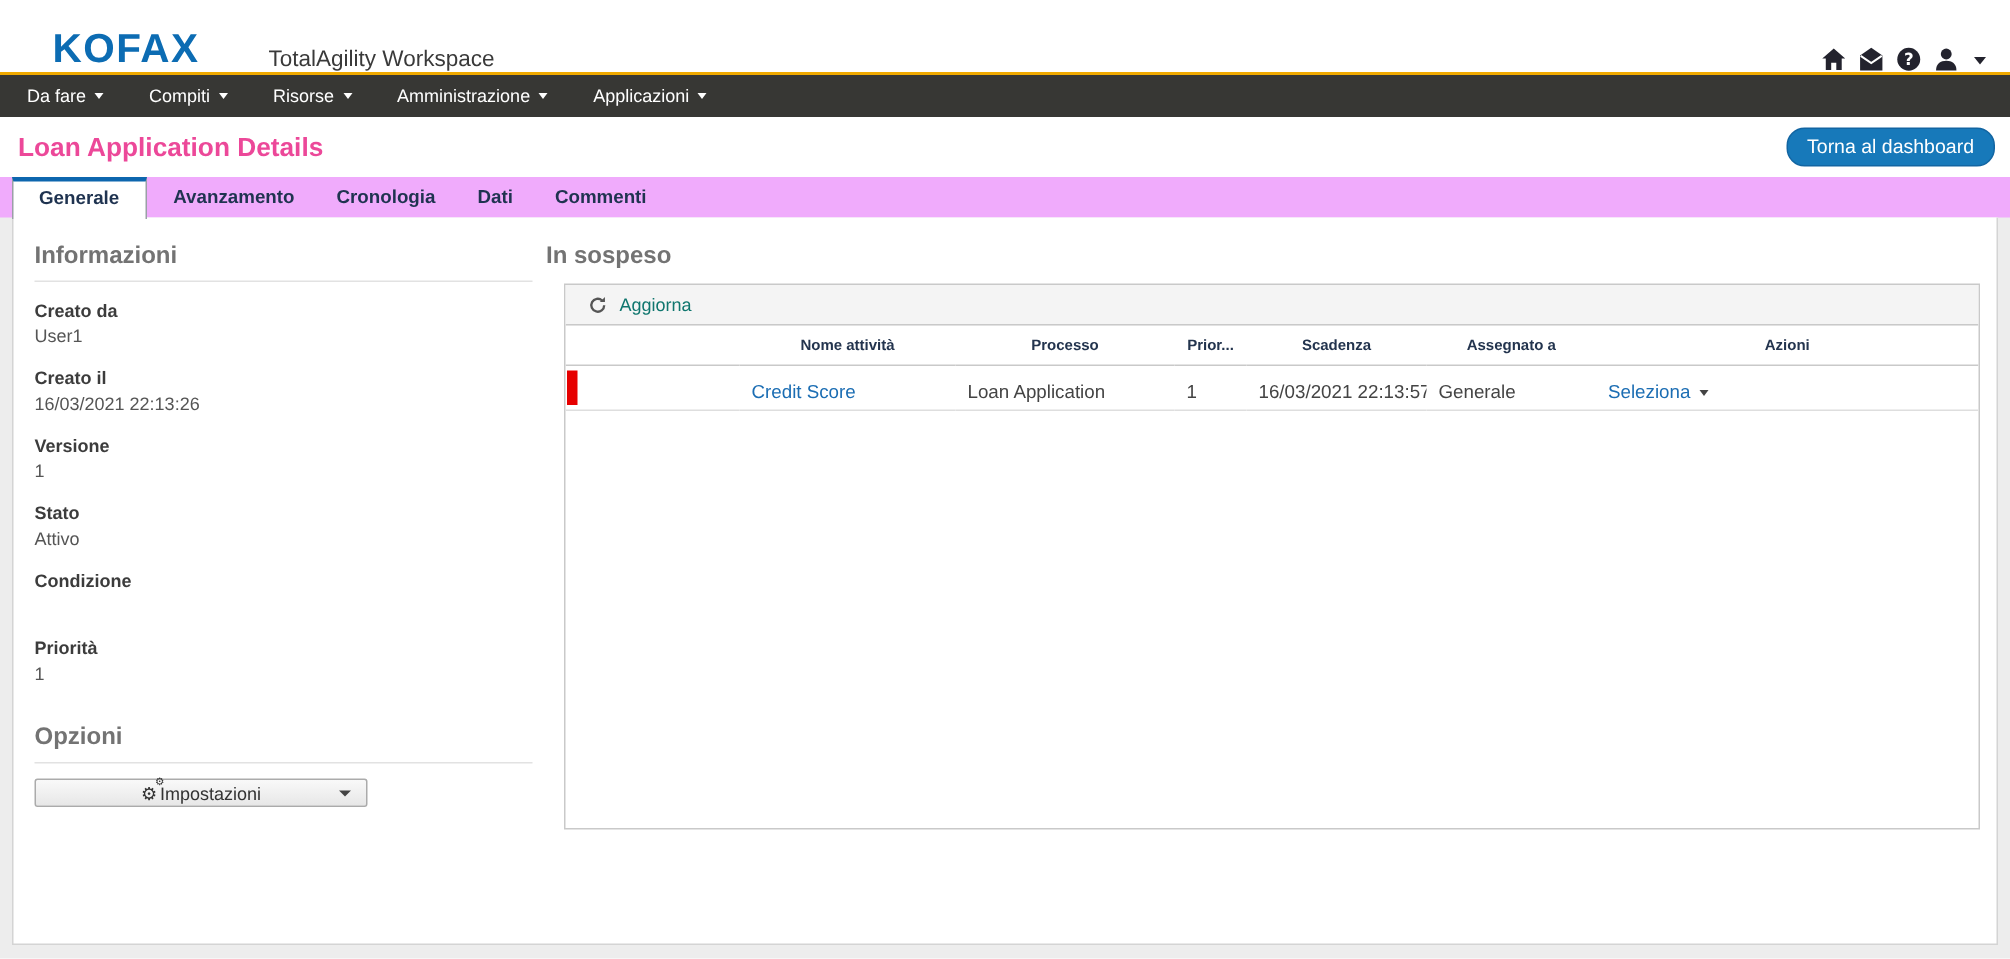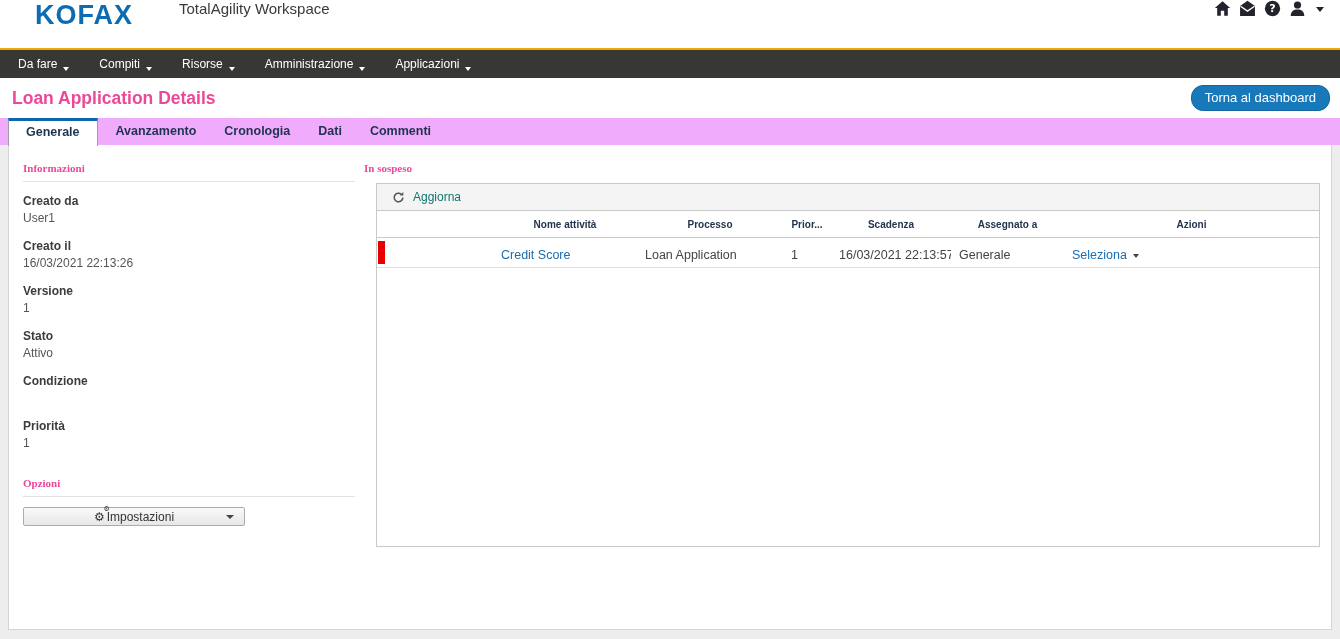--- a/index.html
+++ b/index.html
@@ -1,49 +1,49 @@
 <!DOCTYPE html>
 <html><head>
 <meta charset="utf-8">
 <style>
   * { margin:0; padding:0; box-sizing:border-box; }
   html,body { width:1340px; height:639px; overflow:hidden; }
   body { font-family:"Liberation Sans", sans-serif; background:#ededed; }
 
   
-  .top-header { height:48px; background:#fff; display:flex; align-items:flex-start; }
+  .top-header { height:48px; background:#fff; display:flex; align-items:flex-end; }
   .logo { color:#0c6cb3; font-size:27px; font-weight:bold; letter-spacing:1px; margin-left:35px; cursor:pointer; }
   .app-title { font-size:15px; color:#3a3a3a; margin-left:46px; }
   .header-icons { margin-left:auto; margin-right:16px; display:flex; align-items:center; gap:8px; }
   .hicon { width:17px; height:17px; cursor:pointer; display:block; }
   .caret-sm { width:0; height:0; border-left:4px solid transparent; border-right:4px solid transparent;
               border-top:5px solid #23232e; margin-left:2px; margin-top:2px; cursor:pointer; }
 
   
   .nav { height:30px; background:#373734; border-top:2px solid #efa900; display:flex; align-items:center; padding-left:18px; }
-  .nav-item { color:#fff; font-size:12px; margin-right:30px; cursor:pointer; display:flex; align-items:flex-end; }
+  .nav-item { color:#fff; font-size:12px; margin-right:30px; cursor:pointer; display:flex; align-items:center; }
   .nav-caret { width:0; height:0; border-left:3.5px solid transparent; border-right:3.5px solid transparent;
                border-top:4px solid #fff; margin-left:6px; }
 
   
   .page-header { background:#fff; height:40px; display:flex; align-items:center; justify-content:space-between; padding:0 10px 0 12px; }
   .page-title { font-size:17.5px; font-weight:bold; color:#ec4899; }
   .back-btn { background:#1779ba; color:#fff; font-size:13px; padding:4px 13px 5px; border:1px solid #1265a2;
               border-radius:12px; cursor:pointer; font-family:"Liberation Sans", sans-serif; }
 
   
   .tab-bar { background:#f0abfc; padding-left:8px; display:flex; height:27px; align-items:center; }
   .tab { font-size:12.5px; font-weight:bold; color:#1f3350; padding:6px 14px 7px; cursor:pointer; }
   .tab.active { border-top:3px solid #0d66ae; border-left:1px solid #9aa0a6; border-right:1px solid #9aa0a6;
                 padding:4px 17px 7px; background:#fff; margin-right:4px; }
 
   
   .content { margin:0 8px; background:#fff; border:1px solid #d4d4d4; border-top:none; height:485px; display:flex; }
   .left-col { width:346px; padding:17px 0 0 14px; flex:none; }
-  .section-title { font-size:11px; font-weight:bold; color:#ec4899; padding-bottom:7px; border-bottom:1px solid #e2e2e2;font-family:Liberation Serif, serif; }
+  .section-title { font-size:16px; font-weight:bold; color:#737373; padding-bottom:7px; border-bottom:1px solid #e2e2e2; }
   .field { margin-top:11px; }
   .field-label { font-size:12px; font-weight:bold; color:#3c3c3c; line-height:17px; }
   .field-value { font-size:12px; color:#555; line-height:17px; min-height:17px; }
   .options { margin-top:25px; }
   .settings-btn { margin-top:10px; width:222px; height:19px; background:linear-gradient(#f9f9f9,#e7e7e7);
                   border:1px solid #ababab; border-radius:2px; display:flex; align-items:center; justify-content:center;
                   font-size:12px; color:#333; position:relative; cursor:pointer; font-family:"Liberation Sans", sans-serif; }
   .gear-wrap { position:relative; margin-right:2px; font-family:"DejaVu Sans", sans-serif; font-size:12px; color:#333; }
   .gear-wrap .gear-small { position:absolute; top:-5px; right:-5px; font-size:7px; }
   .settings-caret { position:absolute; right:10px; width:0; height:0; border-left:4px solid transparent;

